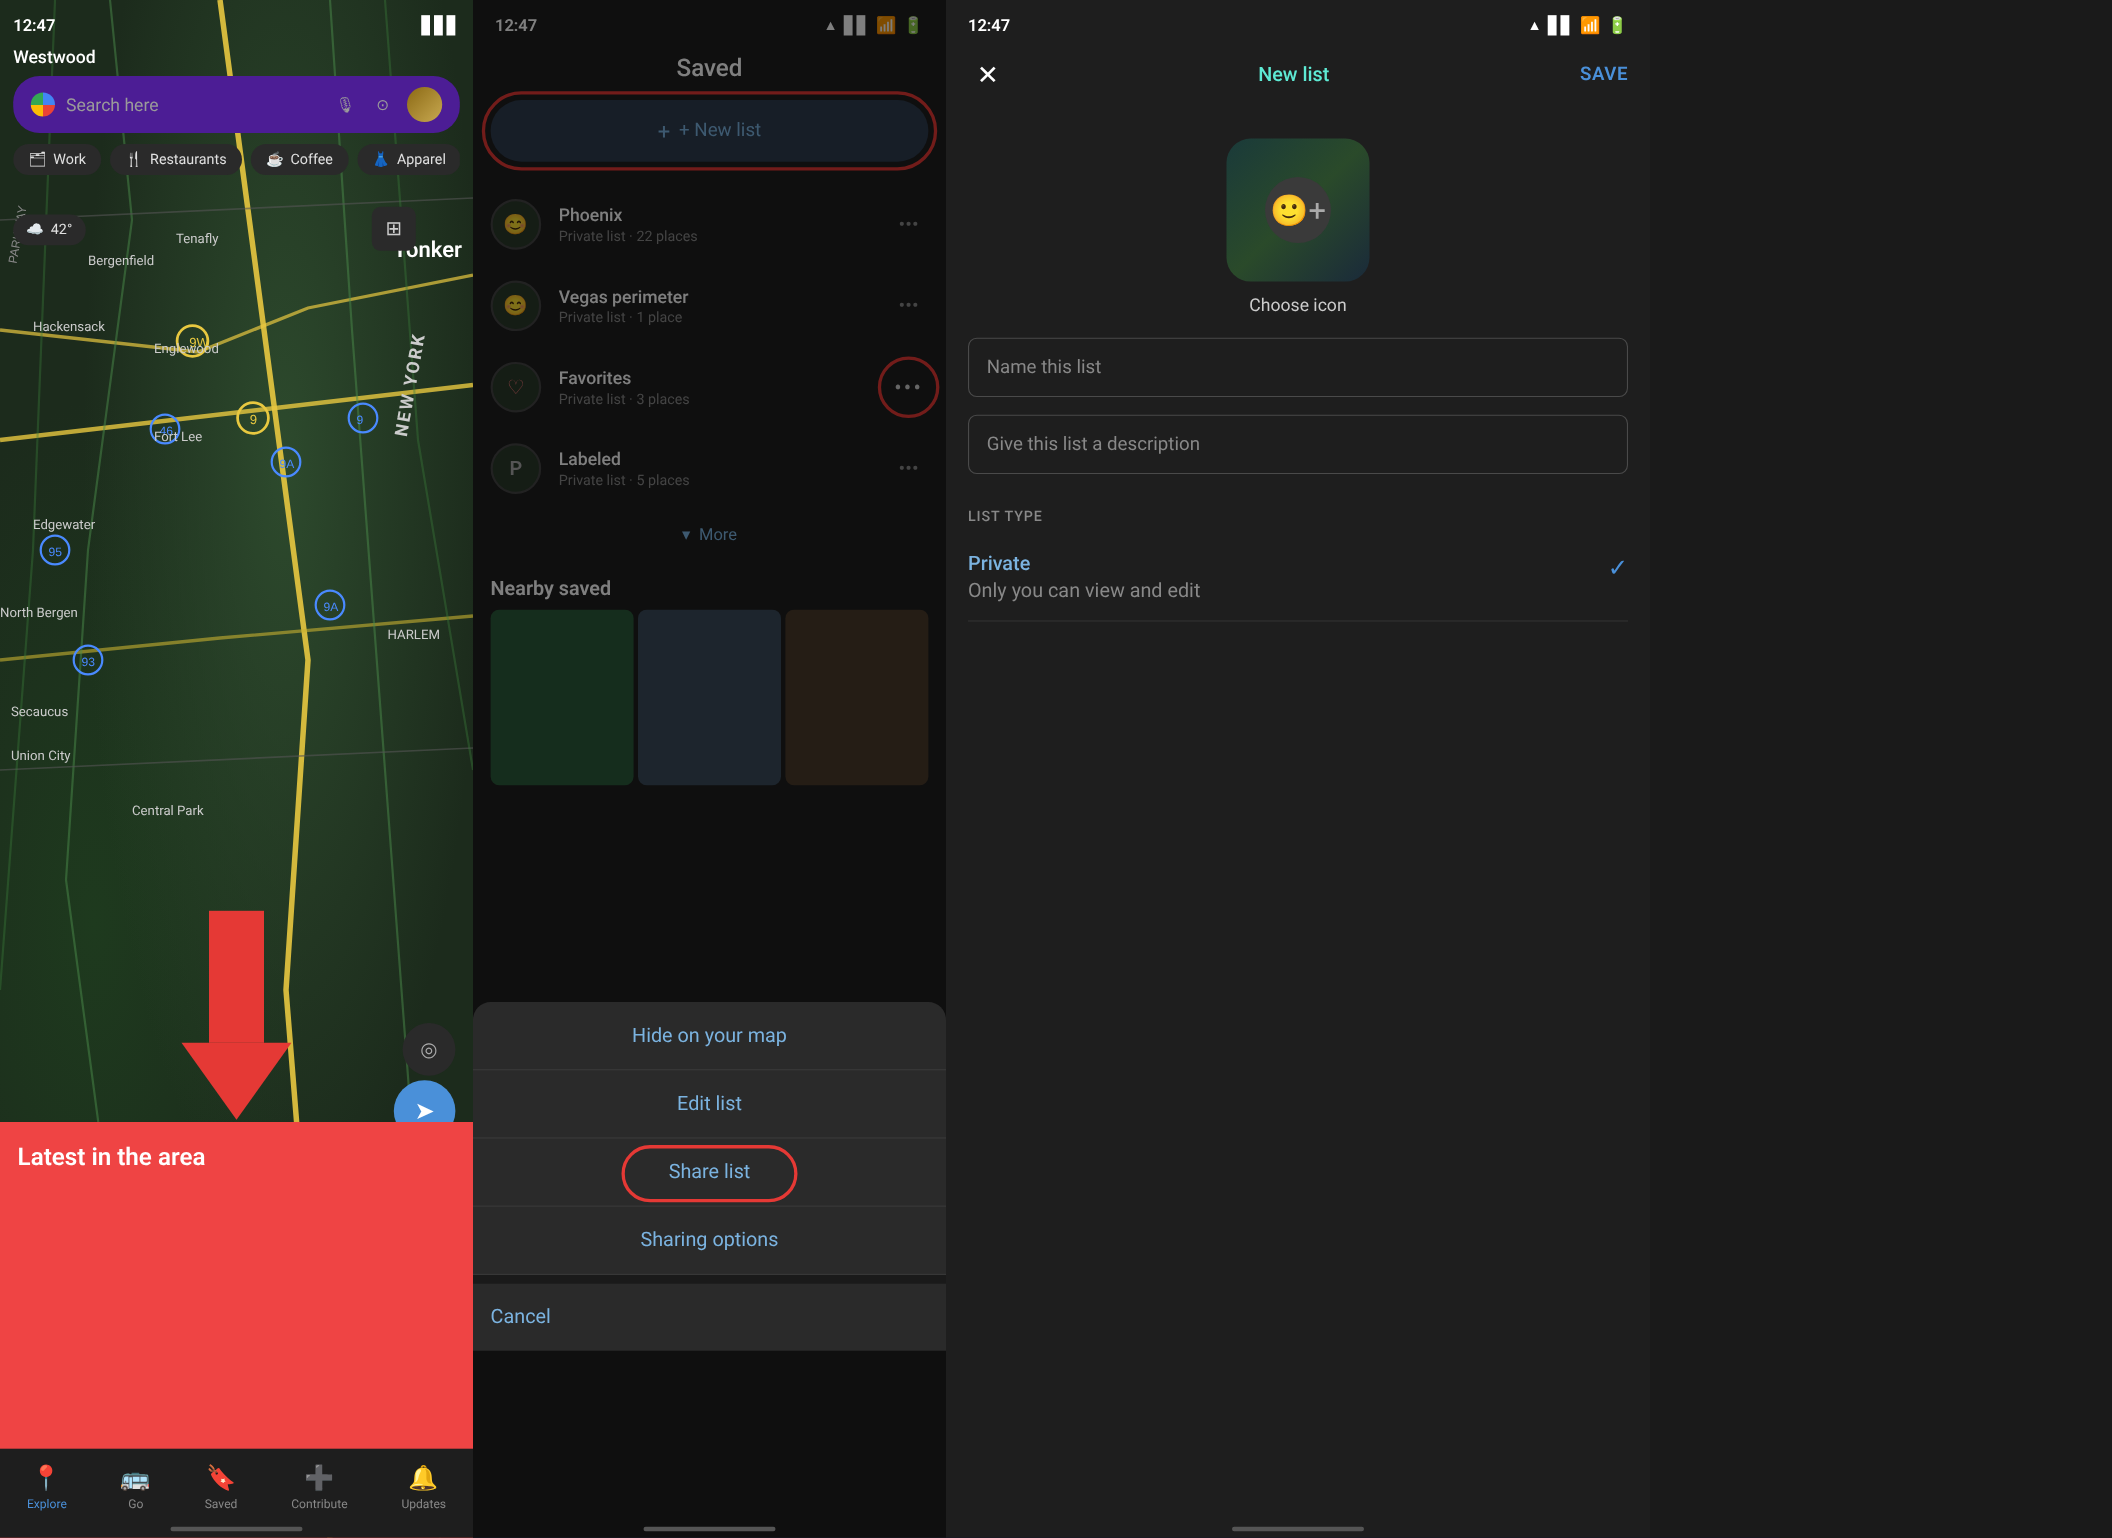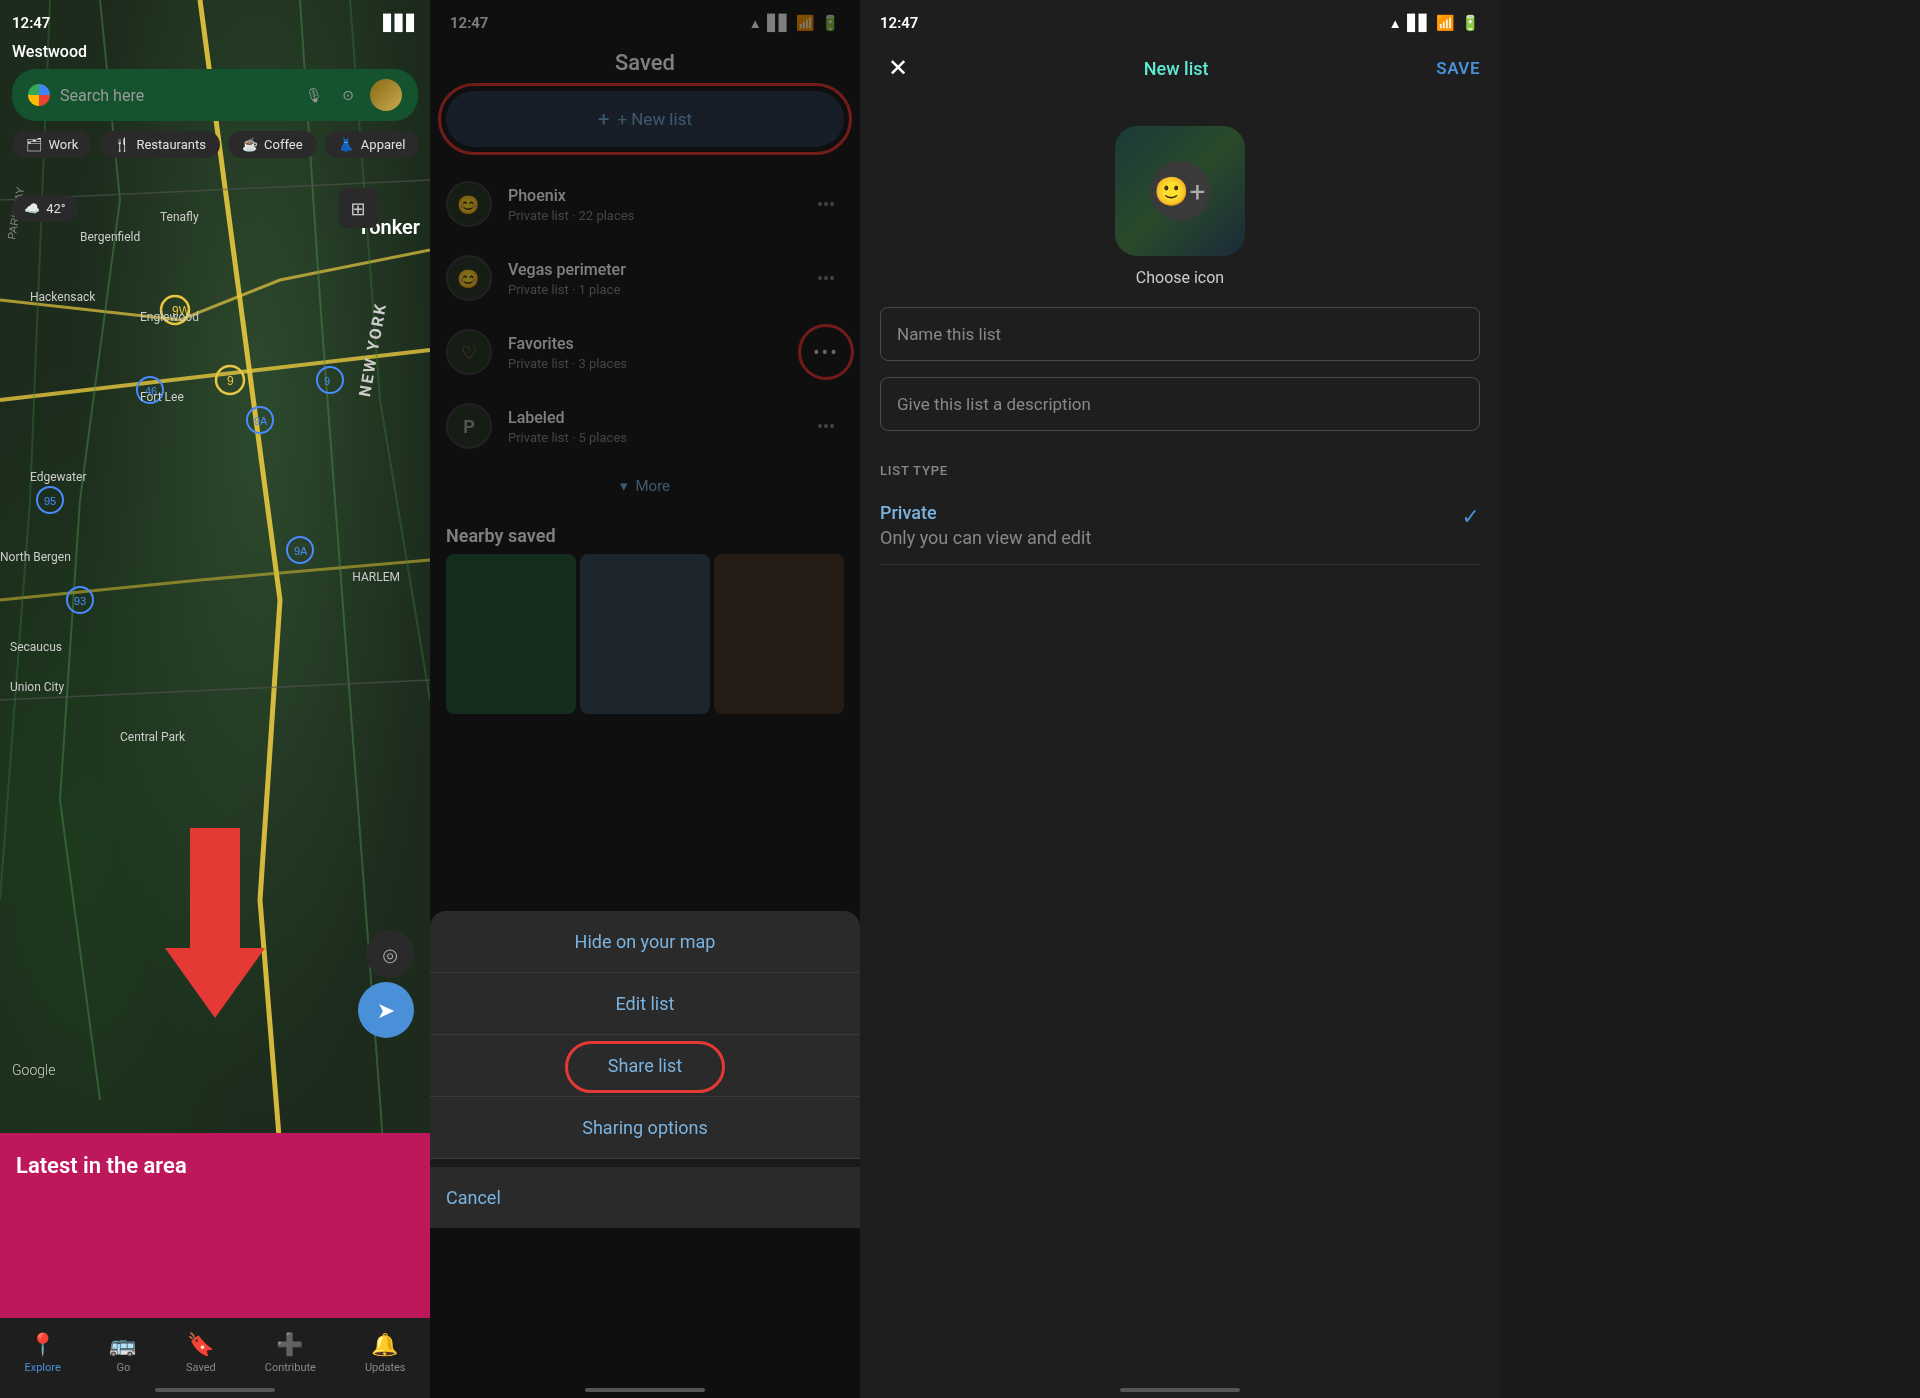--- a/index.html
+++ b/index.html
@@ -57,21 +57,21 @@
     }
 
     .map-location-label {
       color: white;
       font-size: 16px;
       font-weight: 500;
       margin-bottom: 8px;
     }
 
     .search-bar {
-      background: #14532d;
+      background: #4c1d95;
       border-radius: 24px;
       display: flex;
       align-items: center;
       padding: 10px 16px;
       gap: 10px;
       margin-bottom: 10px;
     }
 
     .google-g {
       width: 22px;
@@ -233,24 +233,24 @@
       color: #ccc;
       font-size: 14px;
       z-index: 10;
       font-weight: 300;
     }
 
     .latest-area {
       position: absolute;
       bottom: 0;
       left: 0; right: 0;
-      background: #be185d;
+      background: #ef4444;
       padding: 20px 16px 0;
       z-index: 10;
-      height: 265px;
+      height: 378px;
     }
 
     .latest-title {
       color: white;
       font-size: 22px;
       font-weight: 600;
       margin-bottom: 16px;
     }
 
     .bottom-nav {

